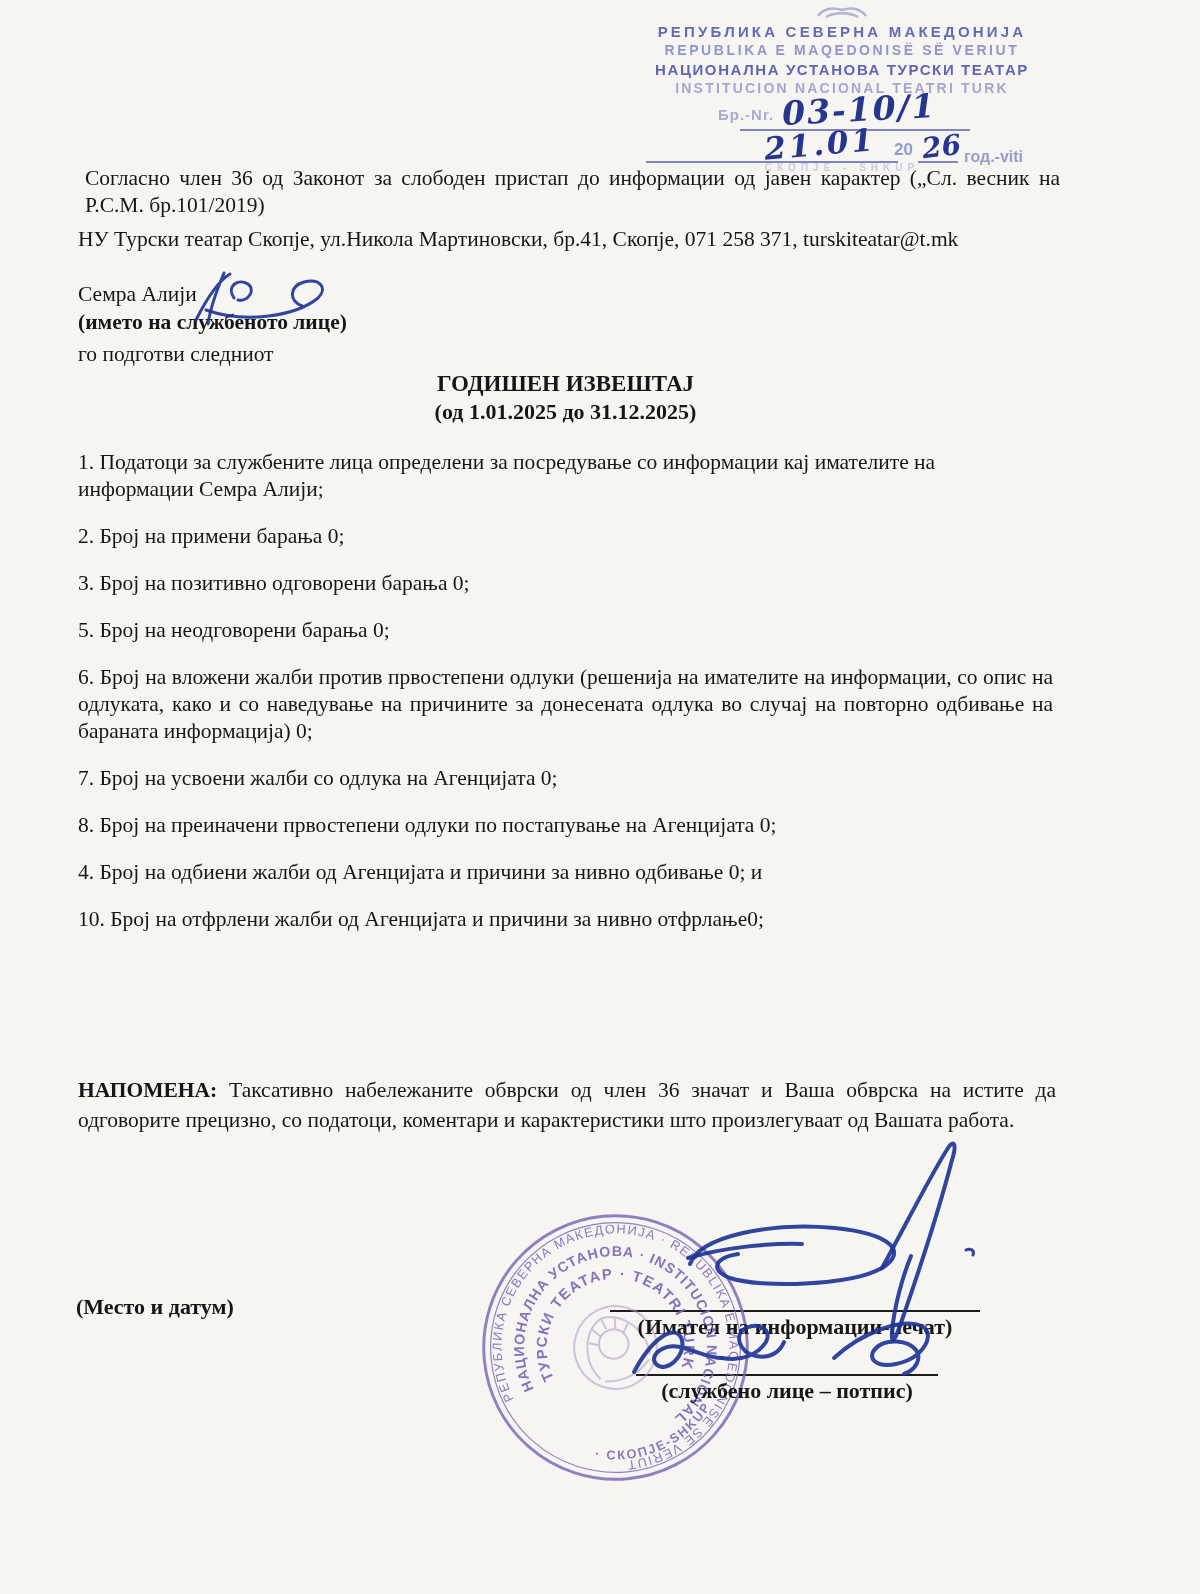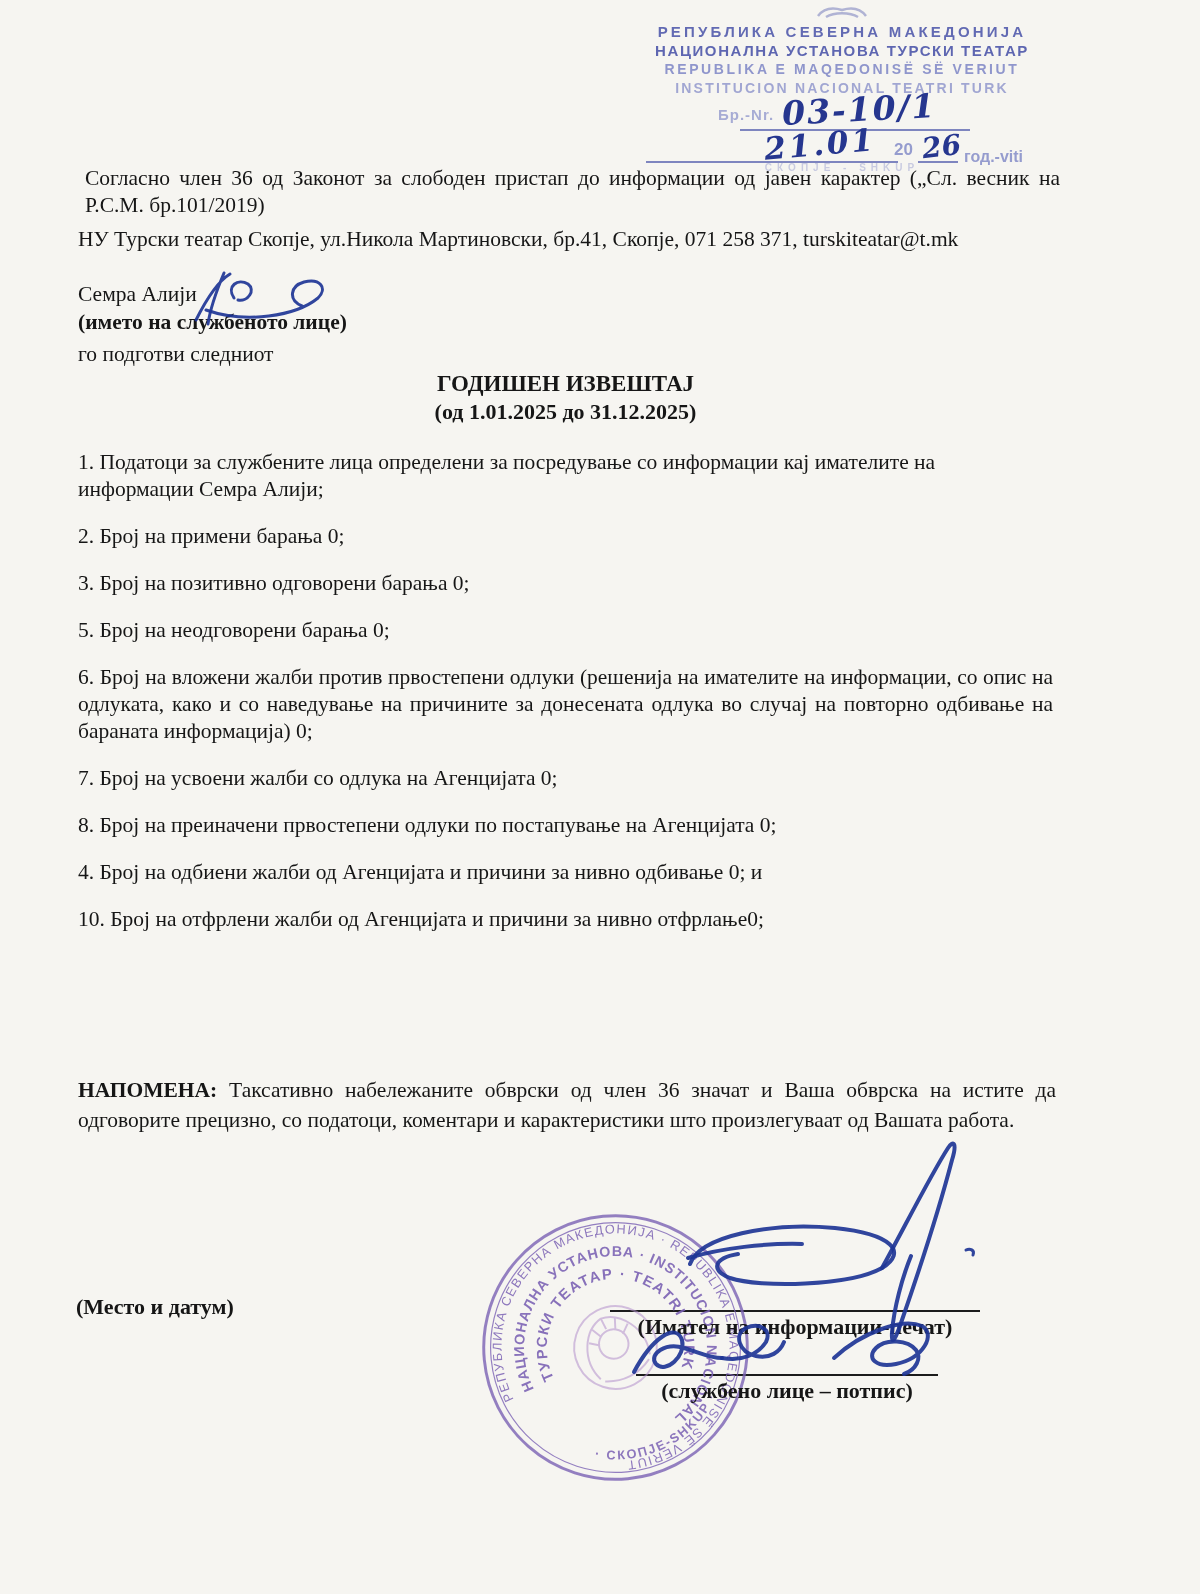--- a/index.html
+++ b/index.html
@@ -76,22 +76,22 @@
 </head>
 <body>
 
 <div class="page">
 
   <header class="hstamp">
     <svg class="hstamp-emblem" width="56" height="18" viewBox="0 0 56 18">
       <path class="hstamp-mark" d="M4,12 C10,4 18,3 28,6 C38,3 46,4 52,12 M12,13 C20,8 36,8 44,13"></path>
     </svg>
     <div class="hs-line hs1">РЕПУБЛИКА СЕВЕРНА МАКЕДОНИЈА</div>
+    <div class="hs-line hs2">REPUBLIKA E MAQEDONISË SË VERIUT</div>
     <div class="hs-line hs3">НАЦИОНАЛНА УСТАНОВА ТУРСКИ ТЕАТАР</div>
-    <div class="hs-line hs2">REPUBLIKA E MAQEDONISË SË VERIUT</div>
     <div class="hs-line hs4">INSTITUCION NACIONAL TEATRI TURK</div>
 
     <div class="hs-row">
       <span class="hs-label">Бр.-Nr.</span>
       <span class="hw hw-number">03-10/1</span>
       <span class="hs-underline u-num"></span>
     </div>
 
     <div class="hs-row">
       <span class="hw hw-date">21.01</span>

